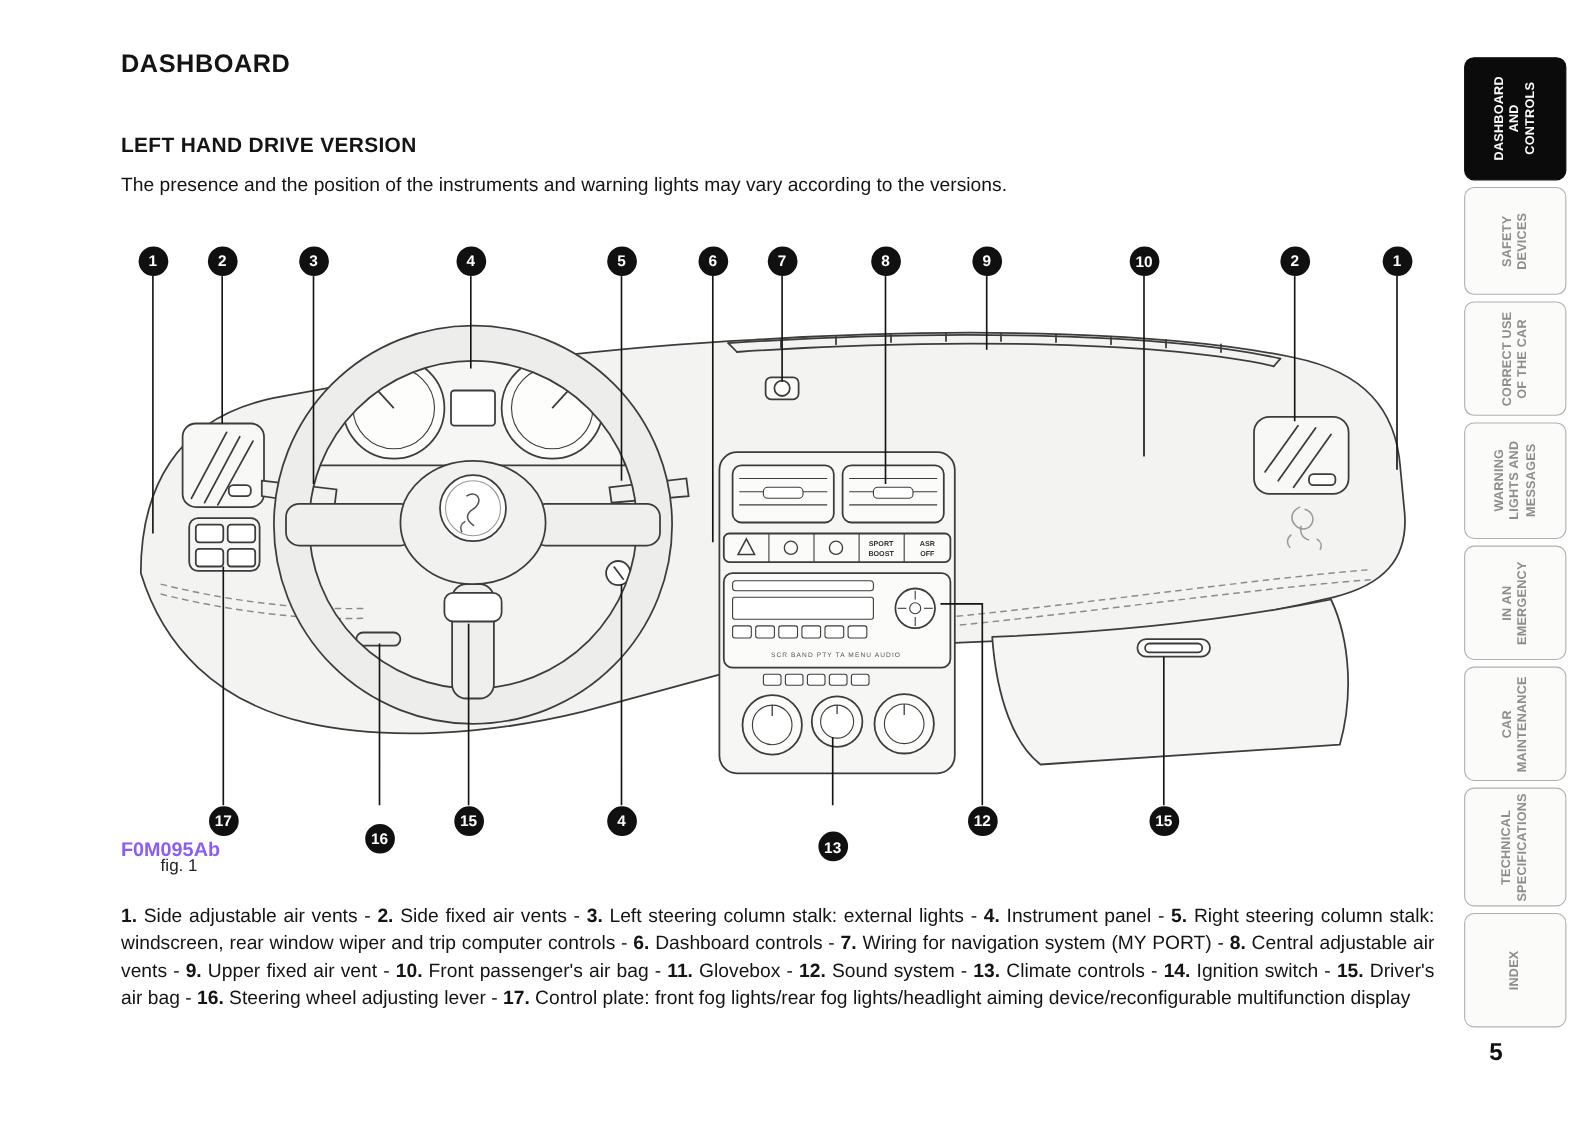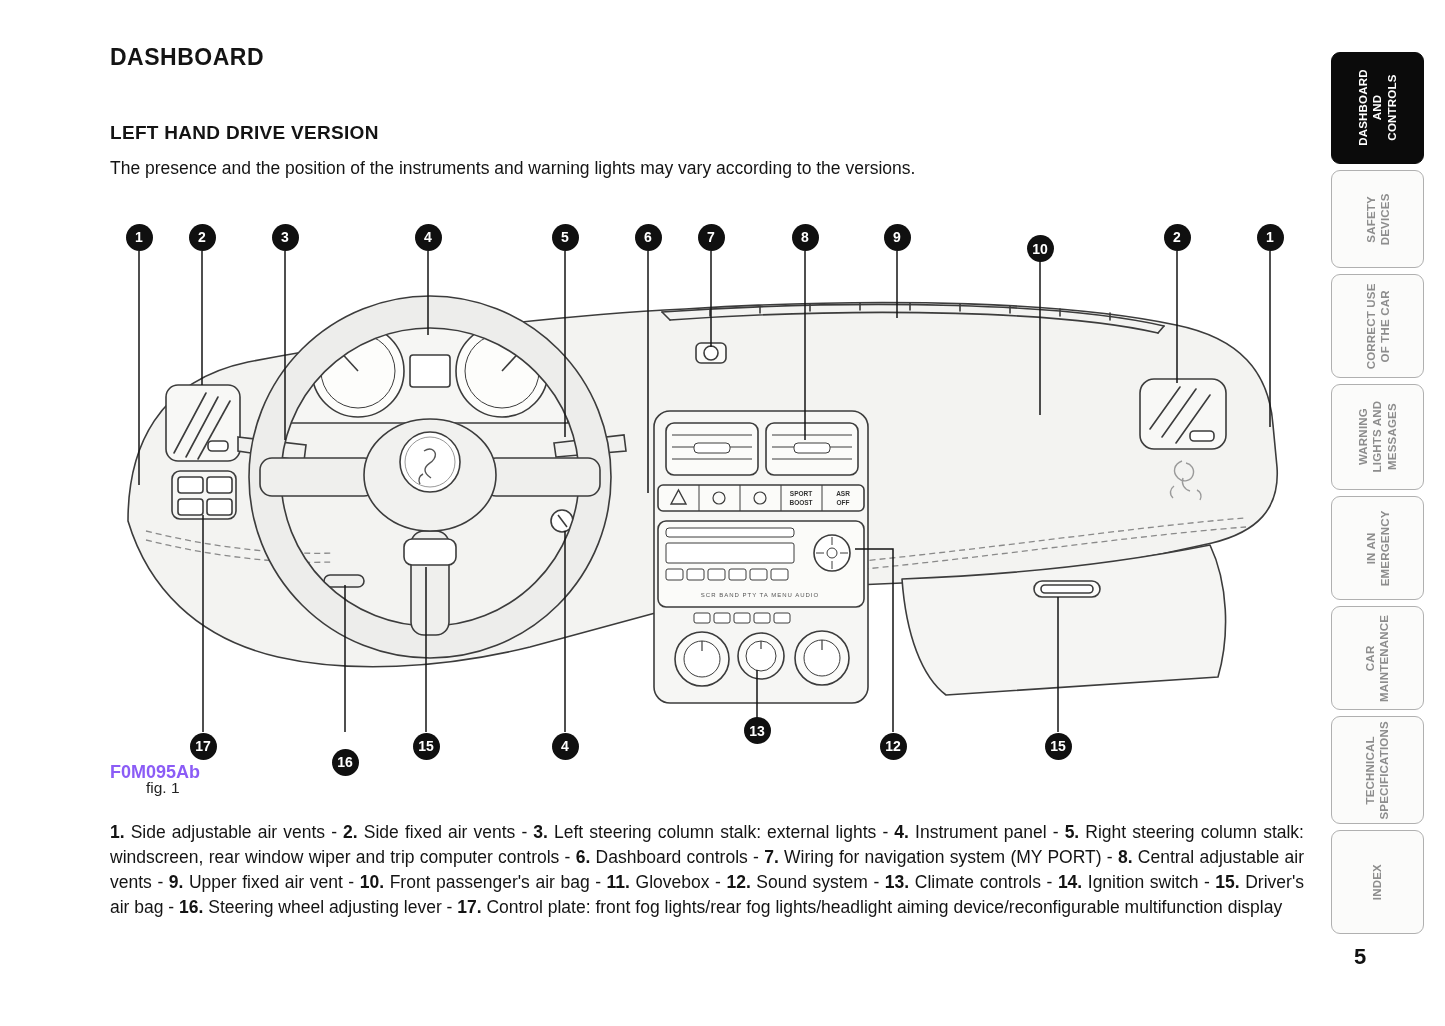--- a/index.html
+++ b/index.html
@@ -243,42 +243,42 @@
       </div>
       <div class="callout" style="left: 587.5px; top: 8.5px;">
         <span>7</span>
       </div>
       <div class="callout" style="left: 681.5px; top: 8.5px;">
         <span>8</span>
       </div>
       <div class="callout" style="left: 773.5px; top: 8.5px;">
         <span>9</span>
       </div>
-      <div class="callout" style="left: 916.5px; top: 20px;">
+      <div class="callout" style="left: 916.5px; top: 9px;">
         <span>10</span>
       </div>
       <div class="callout" style="left: 1053.5px; top: 8.5px;">
         <span>2</span>
       </div>
       <div class="callout" style="left: 1146.5px; top: 8.5px;">
         <span>1</span>
       </div>
       <div class="callout" style="left: 79.5px; top: 517.5px;">
         <span>17</span>
       </div>
       <div class="callout" style="left: 221.5px; top: 517.5px; margin-top: 16px;">
         <span>16</span>
       </div>
       <div class="callout" style="left: 302.5px; top: 517.5px;">
         <span>15</span>
       </div>
       <div class="callout" style="left: 441.5px; top: 517.5px;">
         <span>4</span>
       </div>
-      <div class="callout" style="left: 633.5px; top: 502px; align-items: center;">
+      <div class="callout" style="left: 633.5px; top: 541px; align-items: center;">
         <span>13</span>
       </div>
       <div class="callout" style="left: 769.5px; top: 517.5px;">
         <span>12</span>
       </div>
       <div class="callout" style="left: 934.5px; top: 517.5px;">
         <span>15</span>
       </div>
     </div>
 </div>

